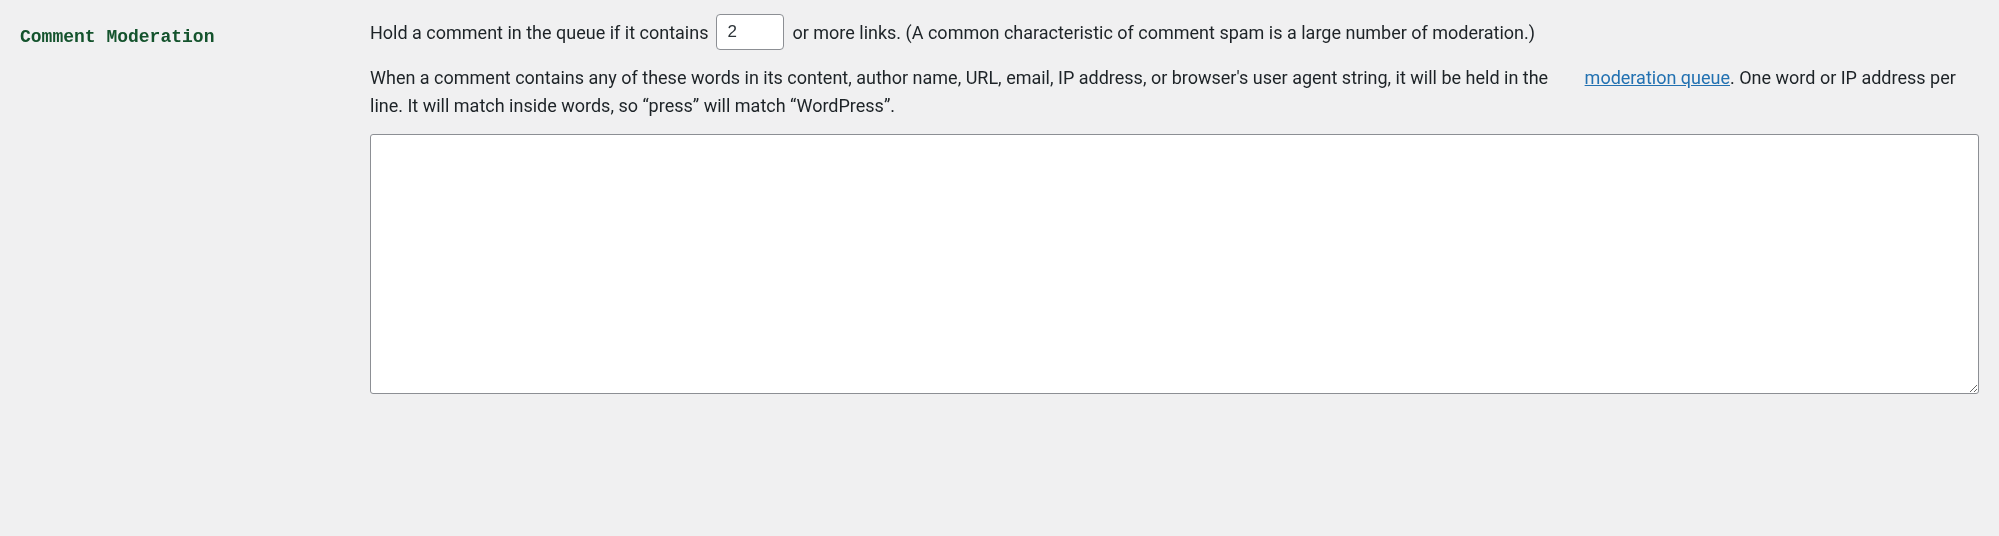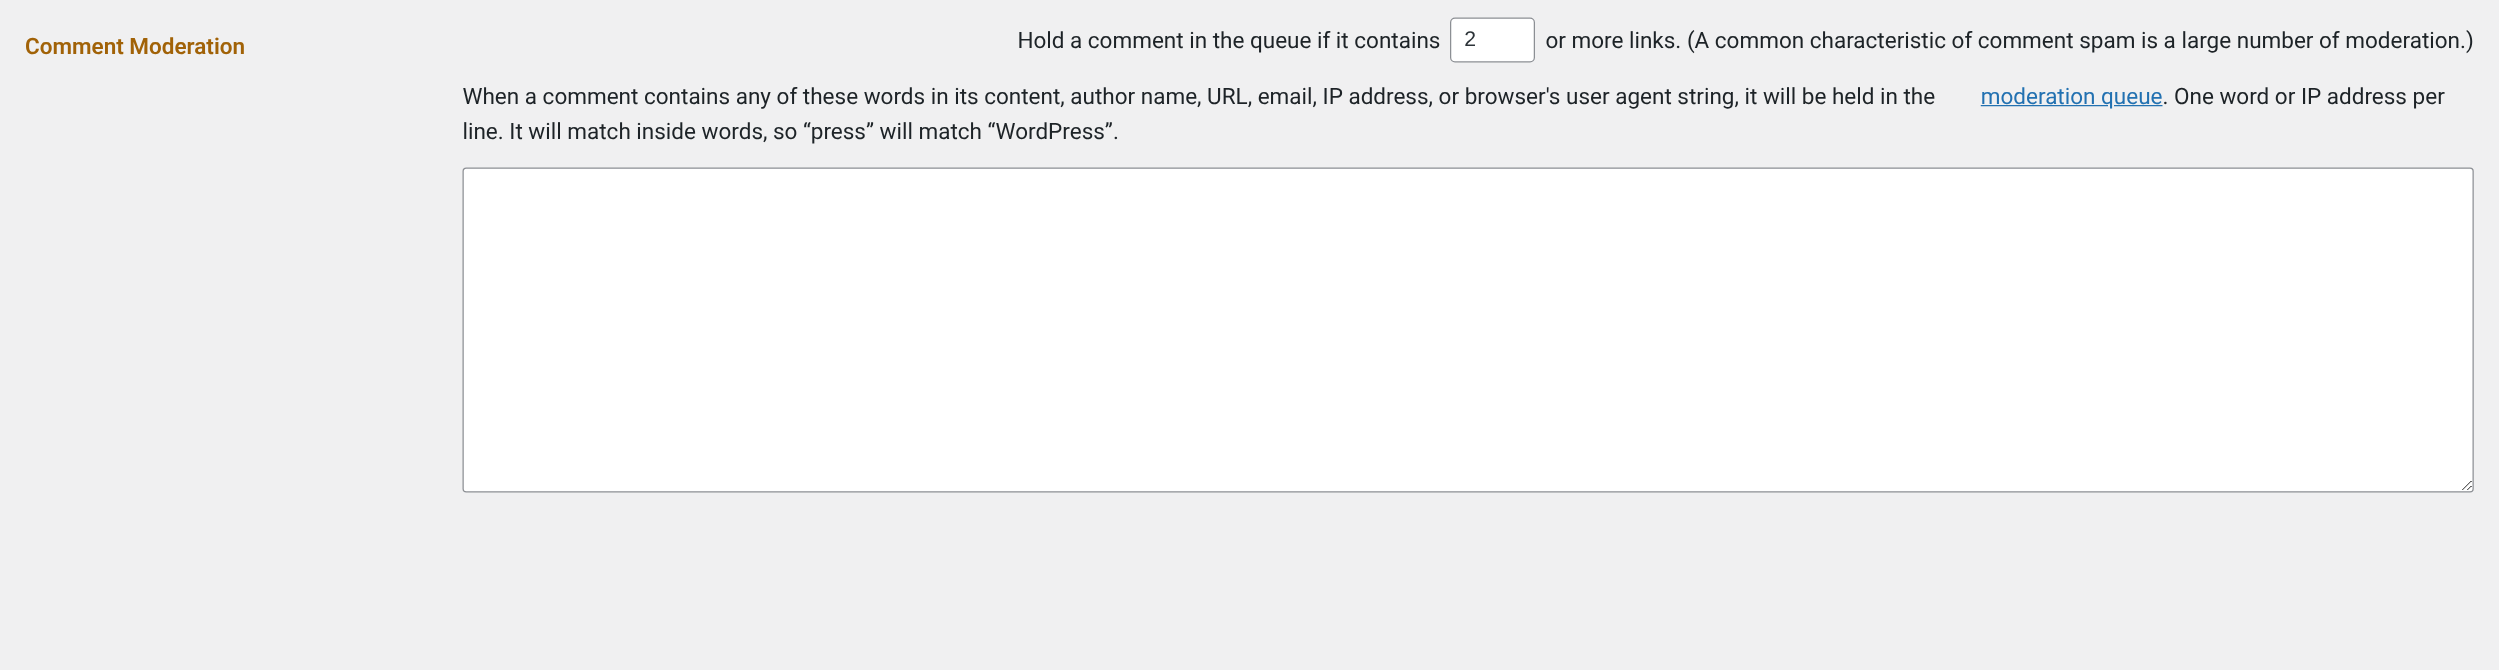--- a/index.html
+++ b/index.html
@@ -18,35 +18,35 @@
     }
     .settings-row {
       display: flex;
       align-items: flex-start;
     }
     .label-col {
       width: 350px;
       flex-shrink: 0;
       font-weight: 600;
       font-size: 18px;
-      color: #a16207;
+      color: #14532d;
       padding-top: 10px;
+      font-family: Liberation Mono, monospace;
     }
     .content-col {
       flex: 1;
       max-width: 1610px;
     }
     .line1 {
       display: flex;
       align-items: center;
       flex-wrap: wrap;
       gap: 8px;
       margin-bottom: 14px;
       color: #1d2327;
-      justify-content: flex-end;
     }
     .line1 span {
       white-space: normal;
     }
     input[type="number"] {
       width: 68px;
       height: 36px;
       padding: 0 2px 0 10px;
       border: 1px solid #8c8f94;
       border-radius: 4px;

